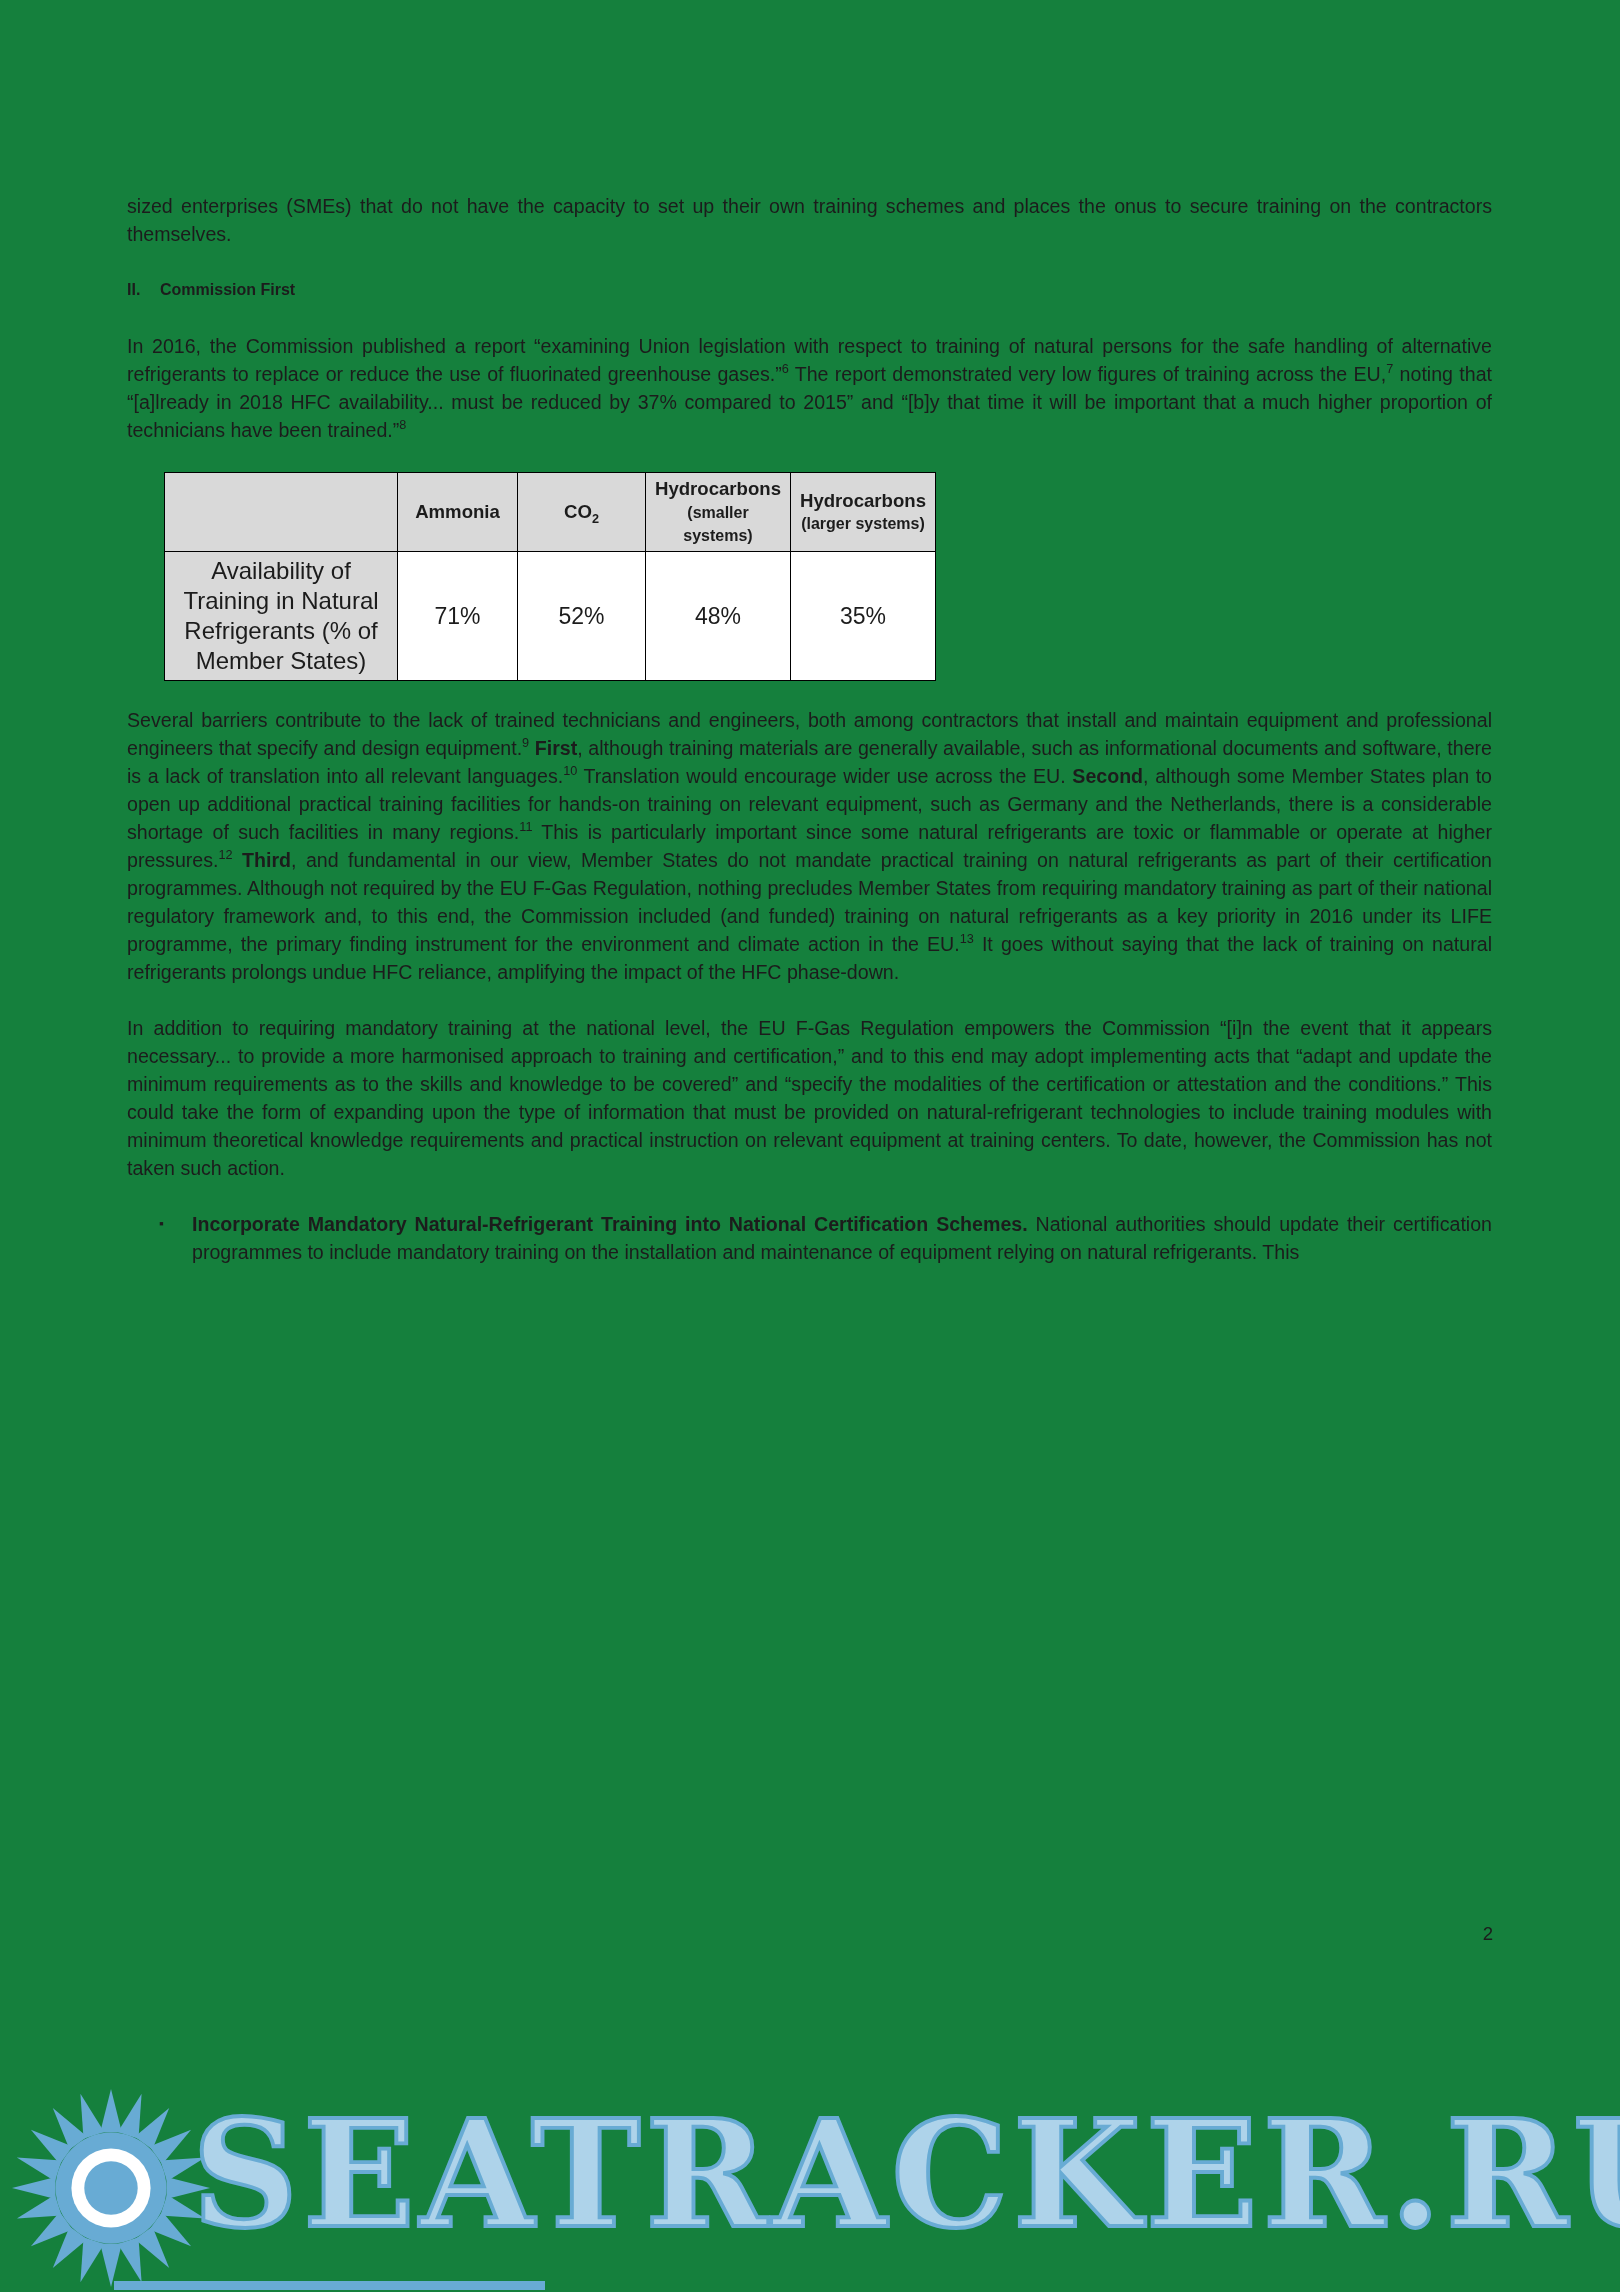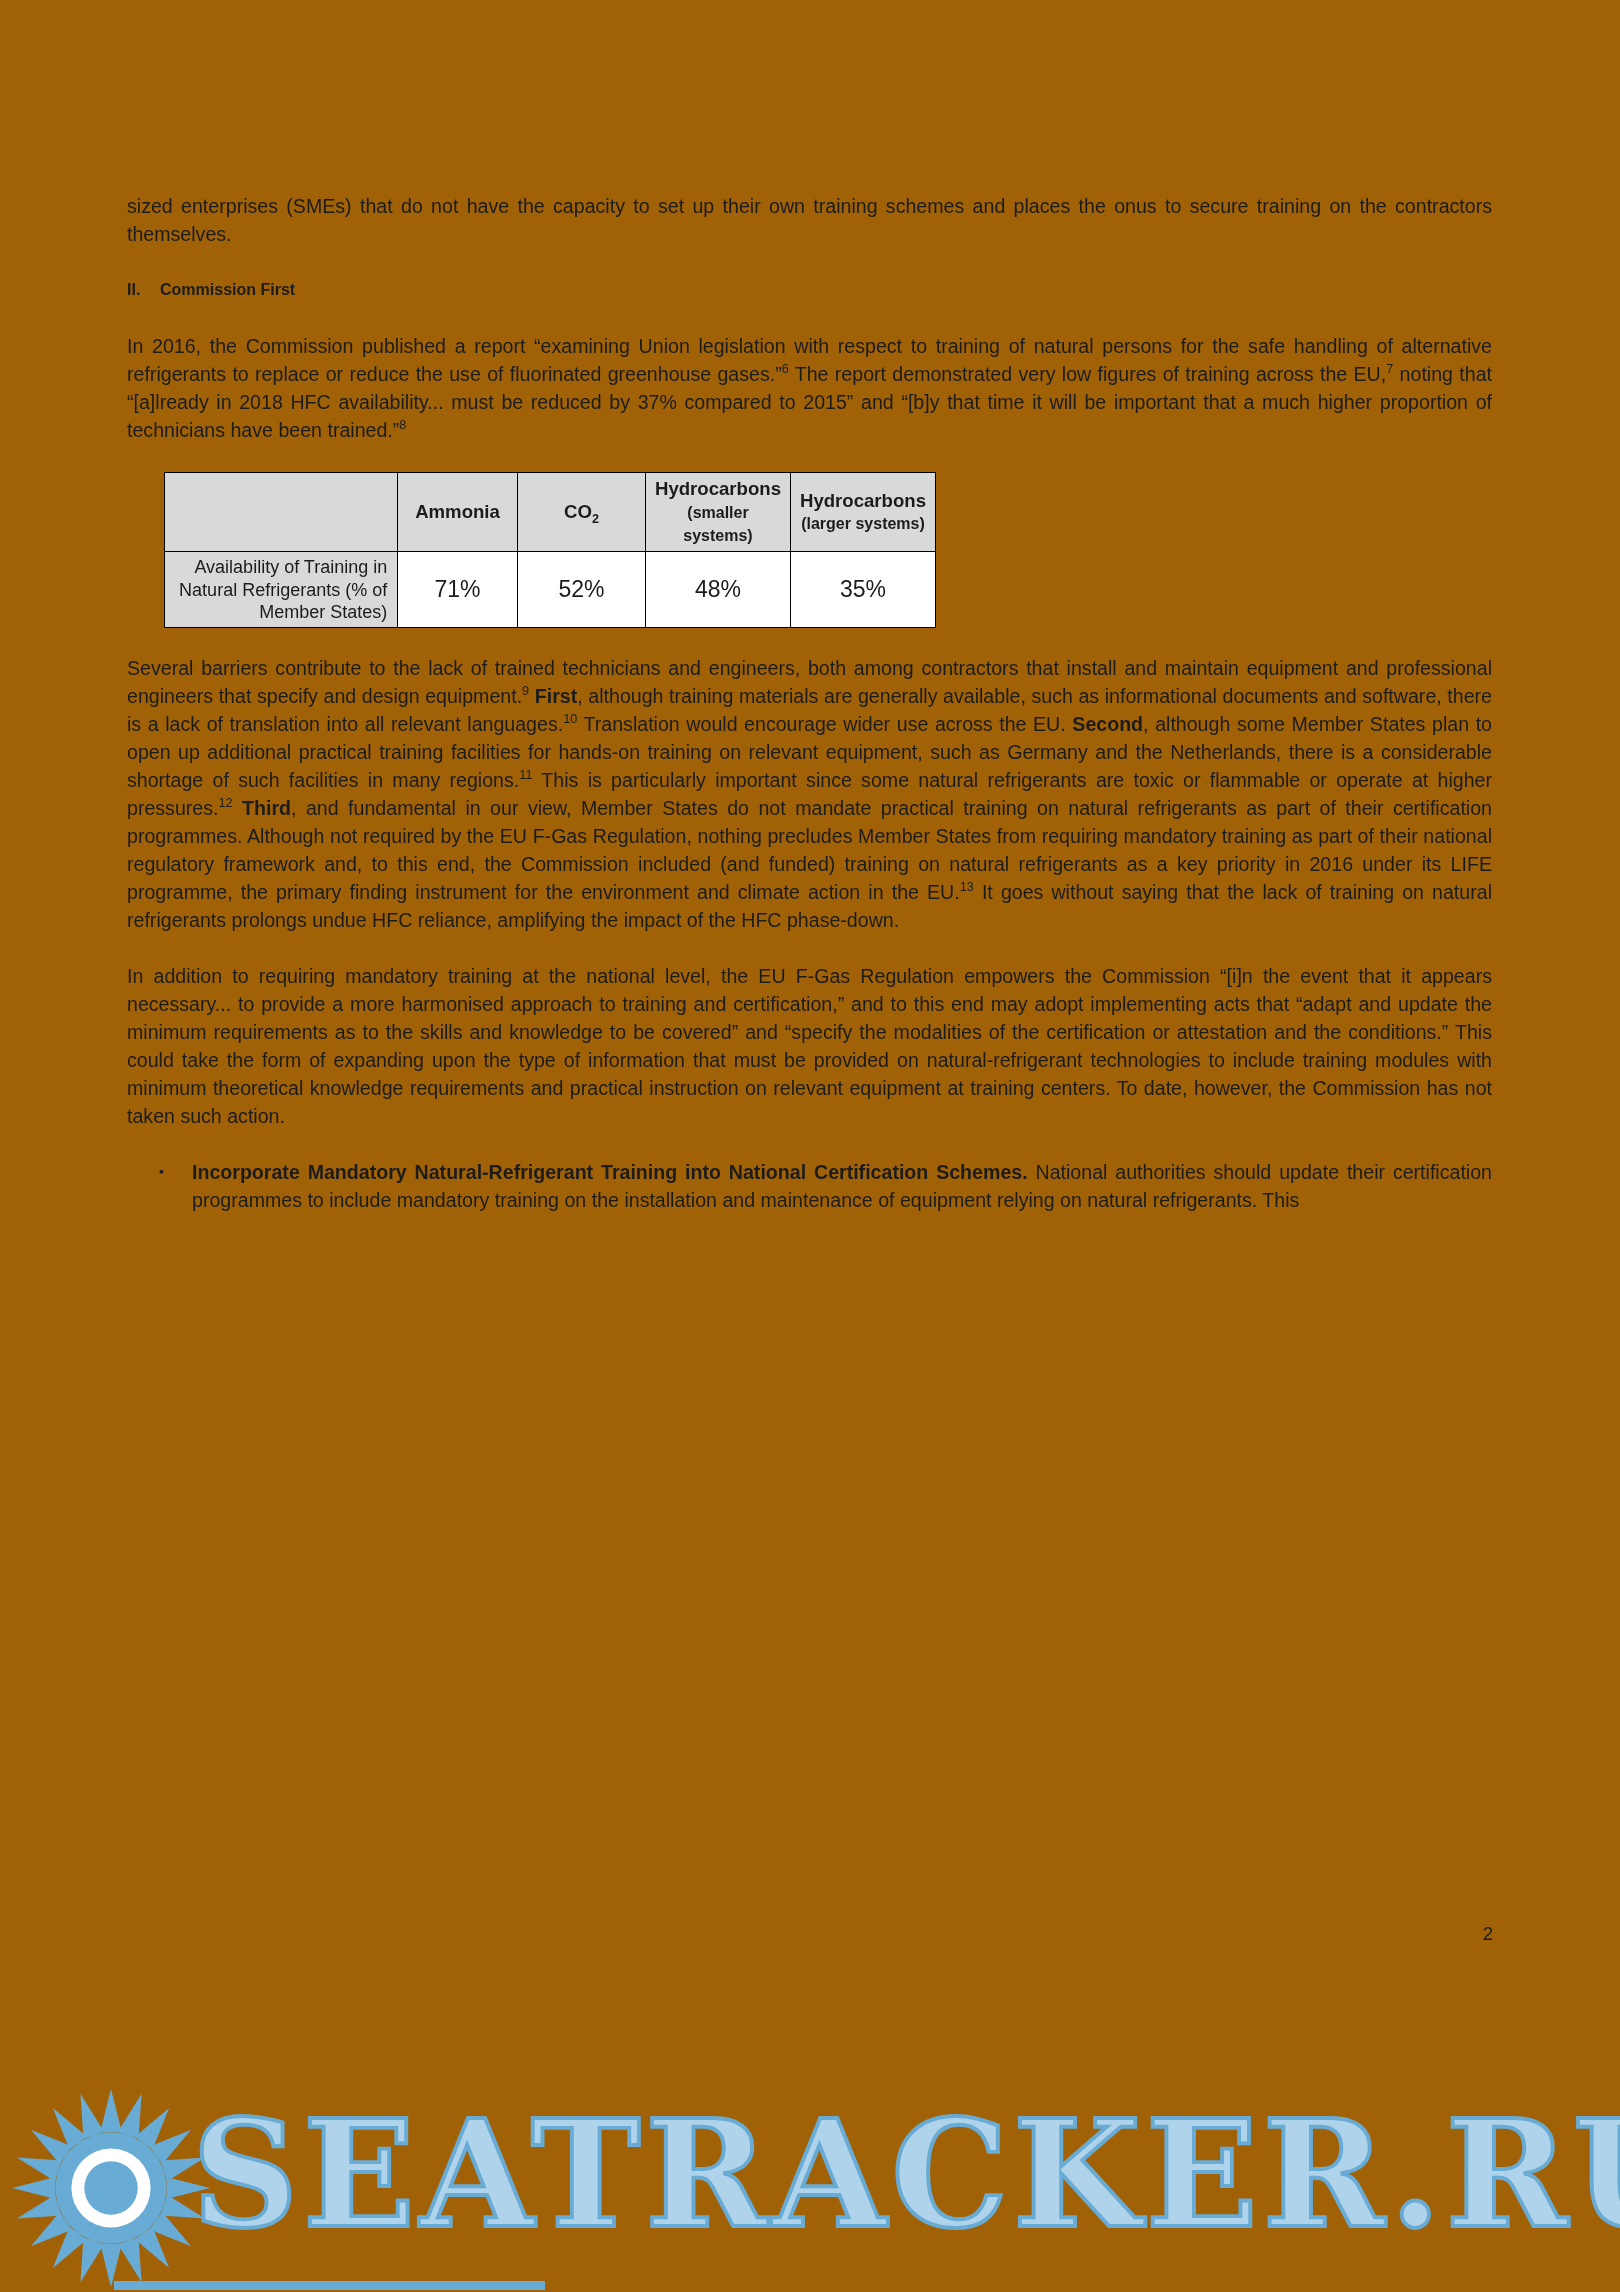--- a/index.html
+++ b/index.html
@@ -1,21 +1,21 @@
 <!DOCTYPE html>
 <html><head>
 <meta charset="utf-8">
 <style>
   * { box-sizing: border-box; }
   html, body { margin: 0; padding: 0; background: #ffffff; }
   .page {
     position: relative;
     width: 1620px;
     height: 2293px;
-    background: #a16207;
+    background: #15803d;
     overflow: hidden;
     font-family: "Liberation Sans", sans-serif;
     color: #1c1c1c;
   }
   .content {
     position: absolute;
     left: 127px;
     top: 192px;
     width: 1365px;
   }
@@ -58,23 +58,23 @@
     font-weight: 700;
     font-size: 18.6px;
     line-height: 1.22;
     text-align: center;
     padding: 4.9px 5.9px;
     vertical-align: middle;
   }
   .data-table th .small { font-size: 16px; }
   .row-label {
     background: #d9d9d9;
-    font-size: 18px;
+    font-size: 24px;
     line-height: 1.25;
-    text-align: right;
+    text-align: center;
     padding: 3.9px 9.8px;
     vertical-align: middle;
   }
   .val {
     background: #ffffff;
     font-size: 23px;
     text-align: center;
     padding: 3.9px 7.8px;
     vertical-align: middle;
   }

